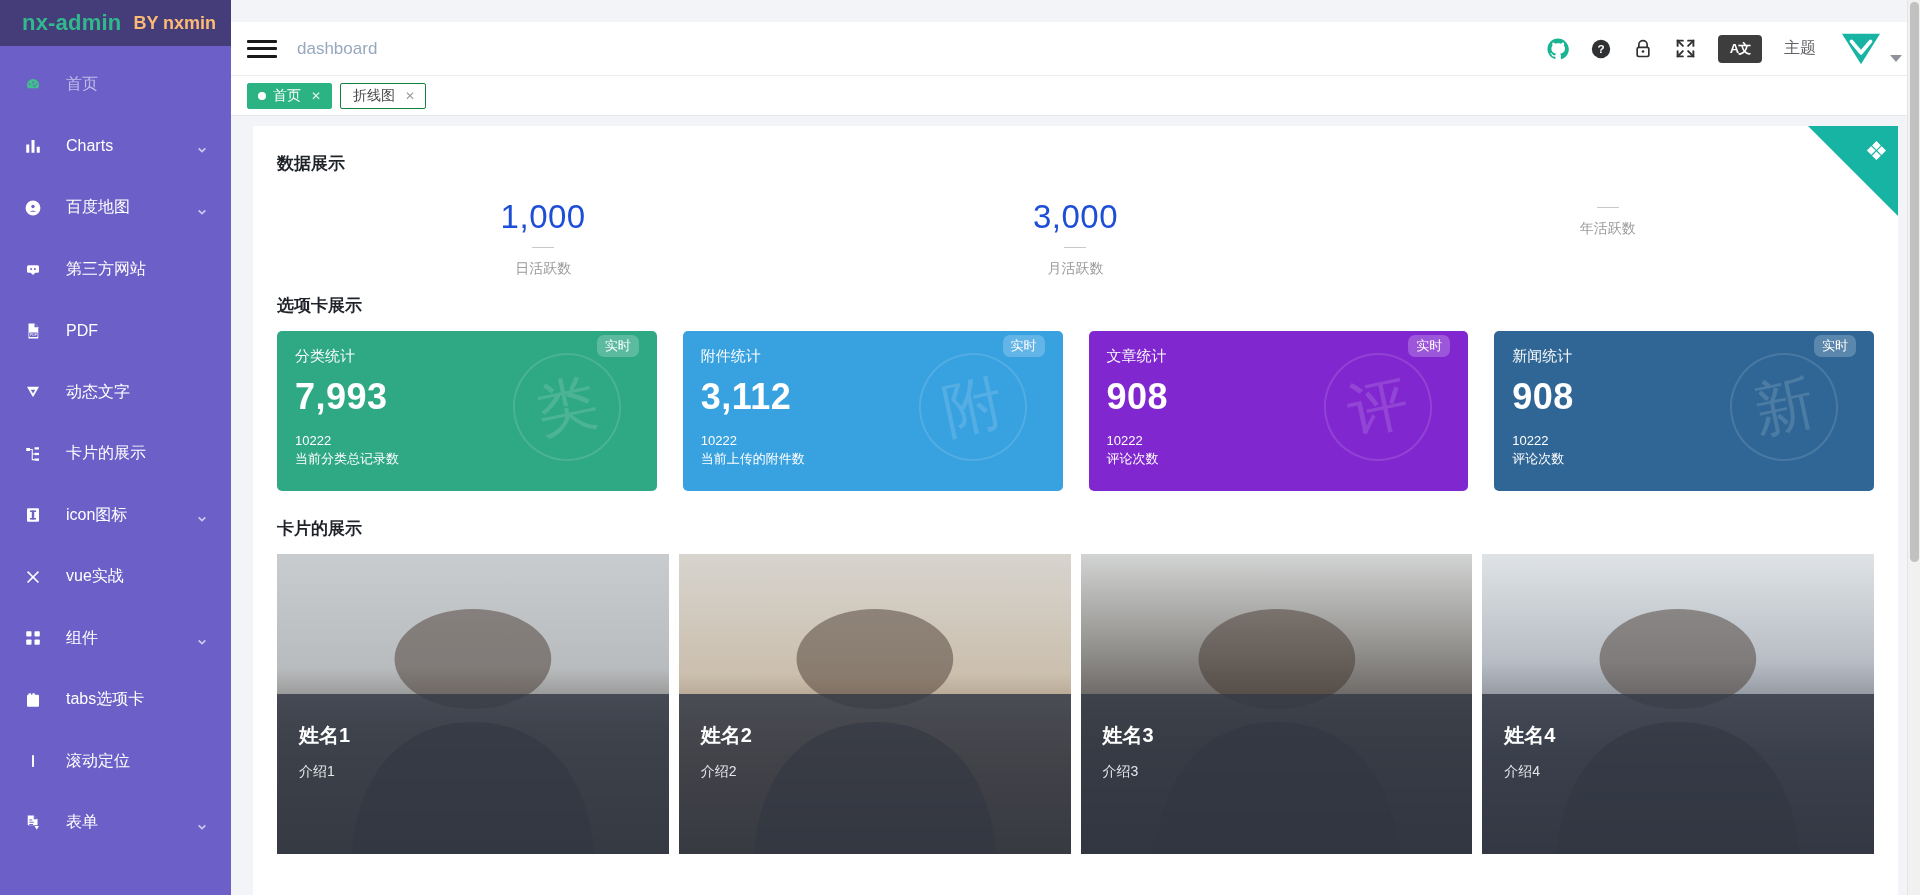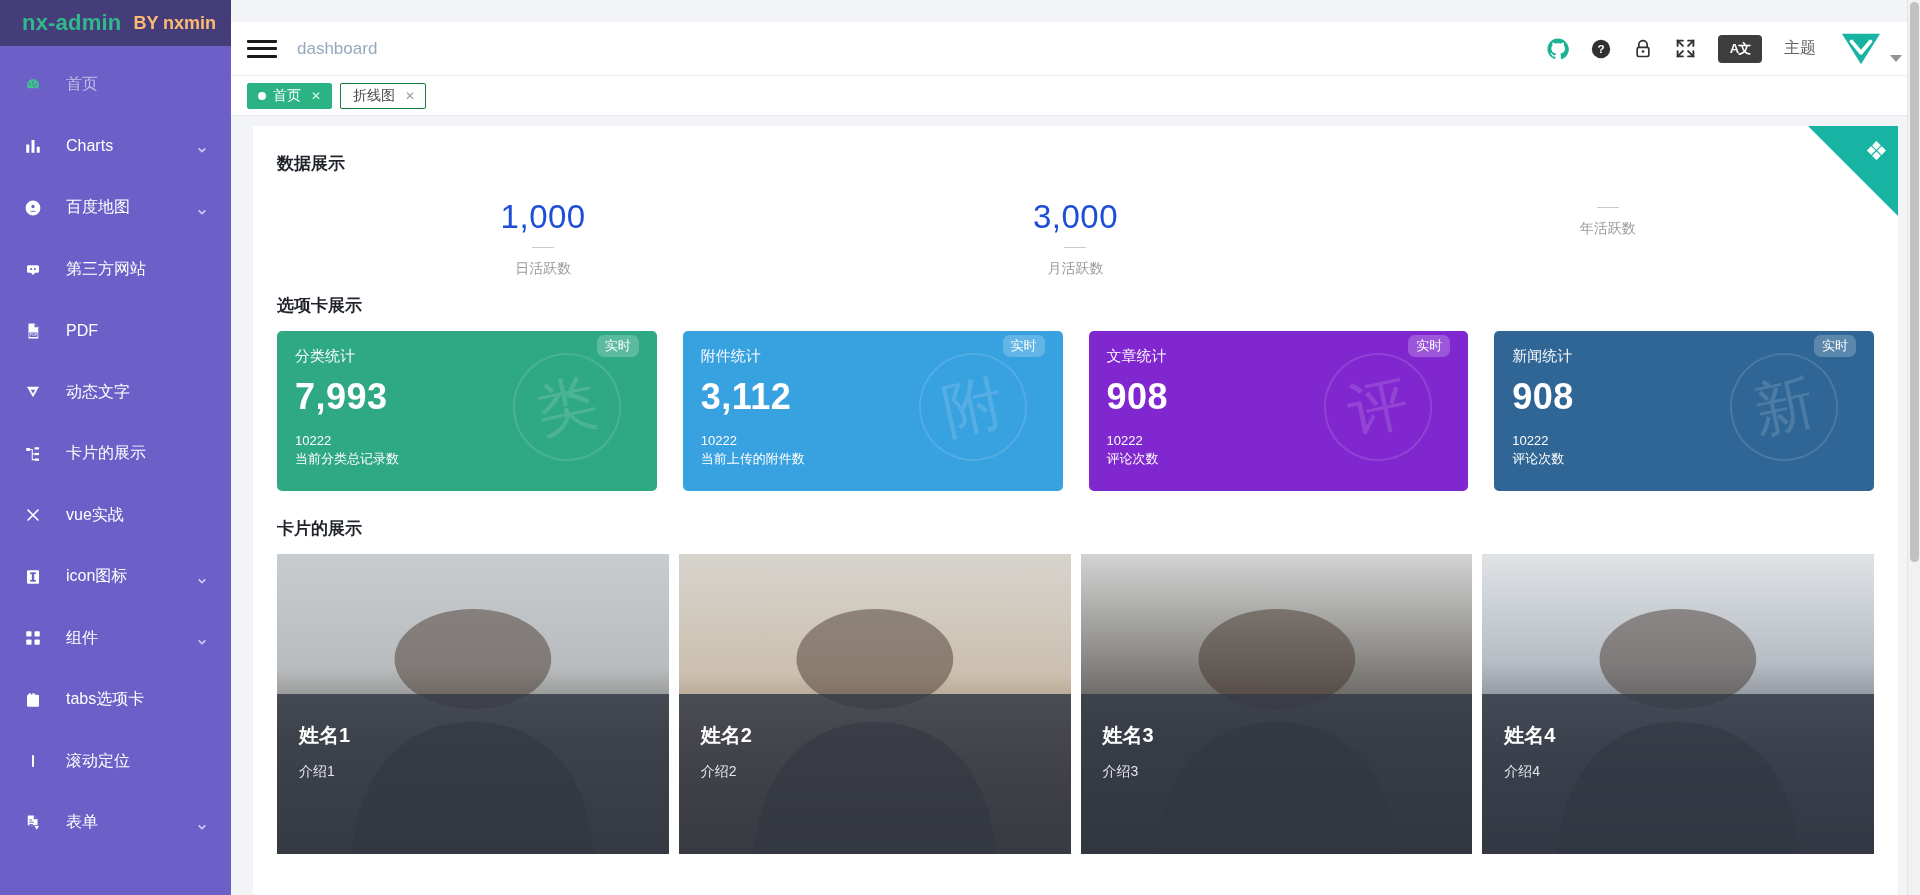--- a/index.html
+++ b/index.html
@@ -353,38 +353,38 @@
               <rect x="14" y="10.5" width="6" height="3"></rect>
               <rect x="14" y="18" width="6" height="3"></rect>
               <path d="M8 6h3v13.5h3M11 12h3" fill="none" stroke="currentColor" stroke-width="1.4"></path>
             </svg>
           </span>
           <span class="menu-label">卡片的展示</span>
         </div>
         <div class="menu-item">
           <span class="menu-icon">
             <svg viewBox="0 0 24 24">
-              <path d="M5.5 4 12 10.5 18.5 4 20 5.5 13.5 12 20 18.5 18.5 20 12 13.5 5.5 20 4 18.5 10.5 12 4 5.5z"></path>
-            </svg>
-          </span>
-          <span class="menu-label">vue实战</span>
-        </div>
-        <div class="menu-item">
-          <span class="menu-icon">
-            <svg viewBox="0 0 24 24">
               <rect x="4" y="3" width="16" height="18" rx="1.5"></rect>
               <rect x="10.4" y="6" width="3.2" height="12" fill="#6c5fc7"></rect>
               <rect x="8" y="6" width="8" height="2" fill="#6c5fc7"></rect>
               <rect x="8" y="16" width="8" height="2" fill="#6c5fc7"></rect>
             </svg>
           </span>
           <span class="menu-label">icon图标</span>
           <span class="menu-arrow"><svg viewBox="0 0 12 12">
               <path d="M2 4l4 4 4-4"></path>
             </svg></span>
+        </div>
+        <div class="menu-item">
+          <span class="menu-icon">
+            <svg viewBox="0 0 24 24">
+              <path d="M5.5 4 12 10.5 18.5 4 20 5.5 13.5 12 20 18.5 18.5 20 12 13.5 5.5 20 4 18.5 10.5 12 4 5.5z"></path>
+            </svg>
+          </span>
+          <span class="menu-label">vue实战</span>
         </div>
         <div class="menu-item">
           <span class="menu-icon">
             <svg viewBox="0 0 24 24">
               <rect x="3" y="3" width="7" height="7" rx="1"></rect>
               <rect x="14" y="3" width="7" height="7" rx="1"></rect>
               <rect x="3" y="14" width="7" height="7" rx="1"></rect>
               <rect x="14" y="14" width="7" height="7" rx="1"></rect>
             </svg>
           </span>

